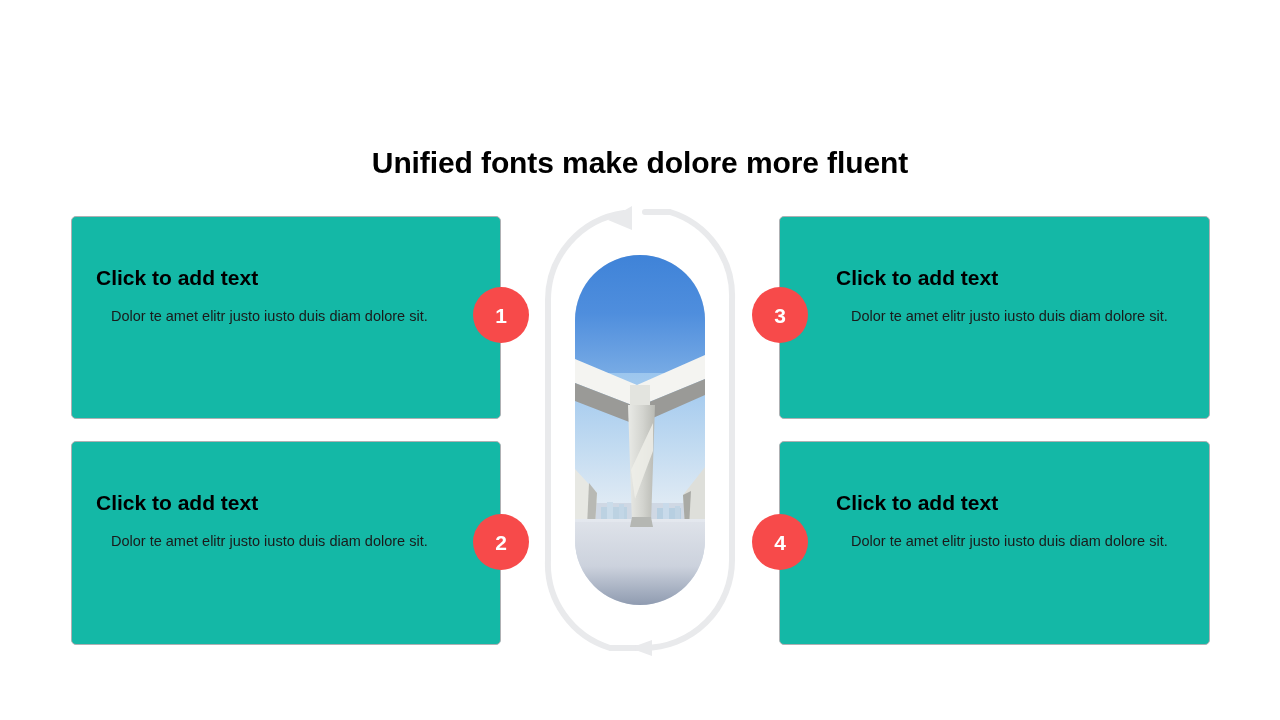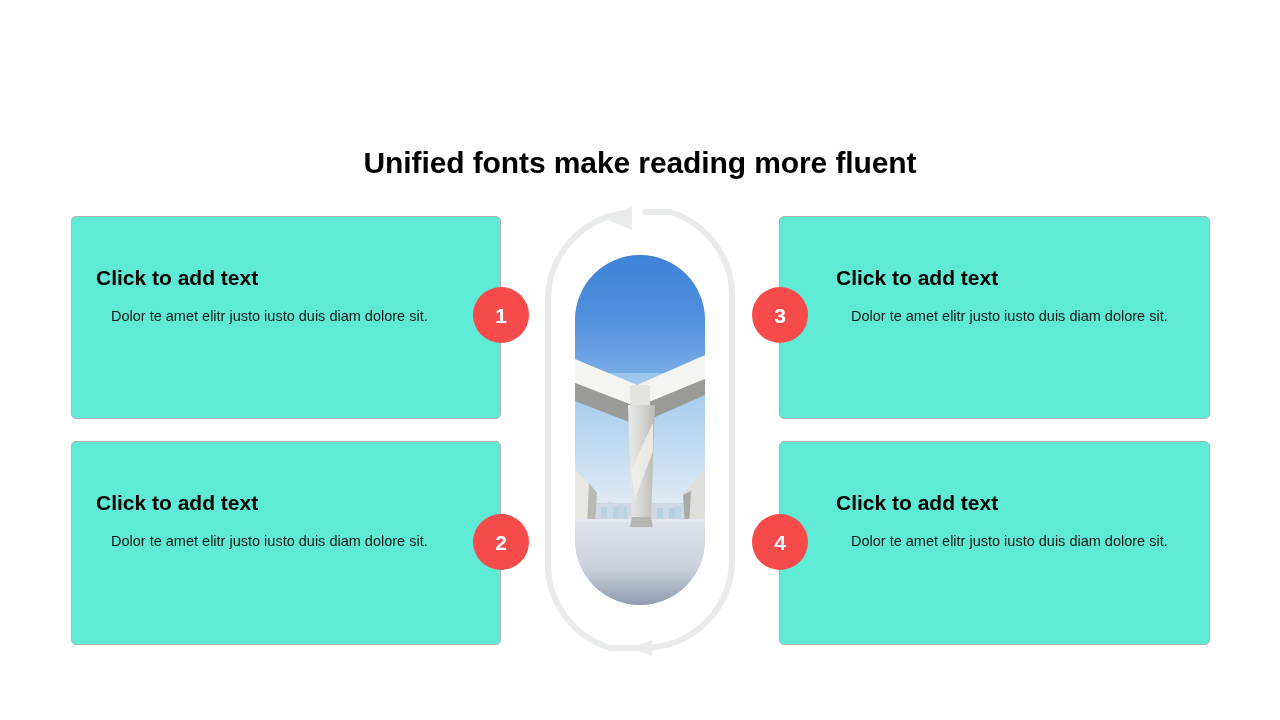--- a/index.html
+++ b/index.html
@@ -37,21 +37,21 @@
     letter-spacing: -0.1px;
     line-height: 38px;
   }
 
   
   .card {
     position: absolute;
     box-sizing: border-box;
     border: 1px solid #aeb0b3;
     border-radius: 5px;
-    background: #5eead4;
+    background: #14b8a6;
   }
   .card-left  { left: 71px;  width: 430px; }
   .card-right { left: 779px; width: 431px; }
   .card-row1  { top: 216px;  height: 203px; }
   .card-row2  { top: 441px;  height: 204px; }
 
   .card-inner {
     position: absolute;
     top: 48px;
   }
@@ -119,21 +119,21 @@
     z-index: 4;
     background: #cfd8e4;
   }
   .photo-pill svg { display: block; }
 </style>
 </head>
 <body>
 
 <div class="slide">
 
-  <div class="slide-title">Unified fonts make reading more fluent</div>
+  <div class="slide-title">Unified fonts make dolore more fluent</div>
 
   <div class="card card-left card-row1">
     <div class="card-inner">
       <div class="card-heading">Click to add text</div>
       <div class="card-body">Dolor te amet elitr justo iusto duis diam dolore sit.</div>
     </div>
   </div>
 
   <div class="card card-left card-row2">
     <div class="card-inner">

